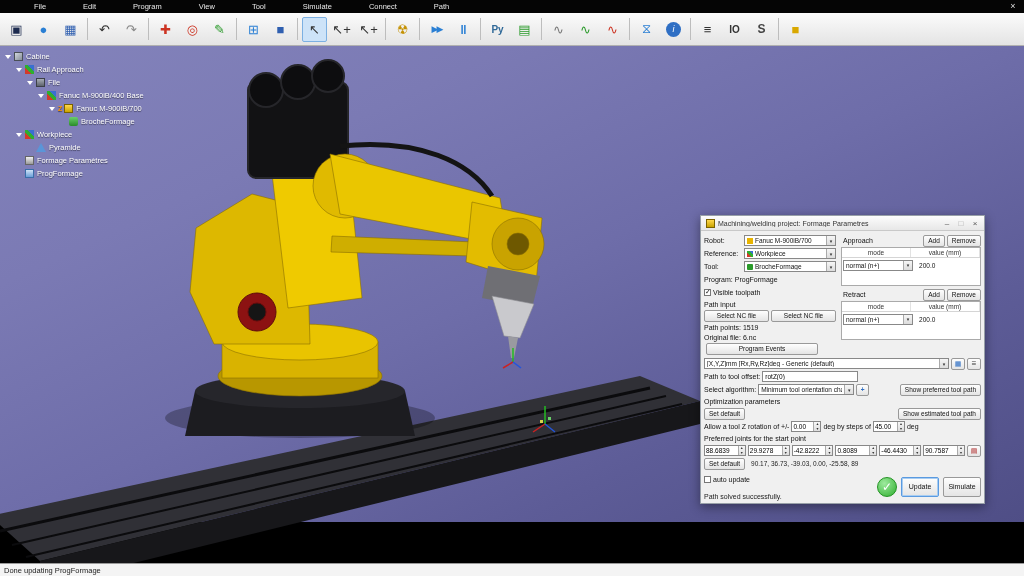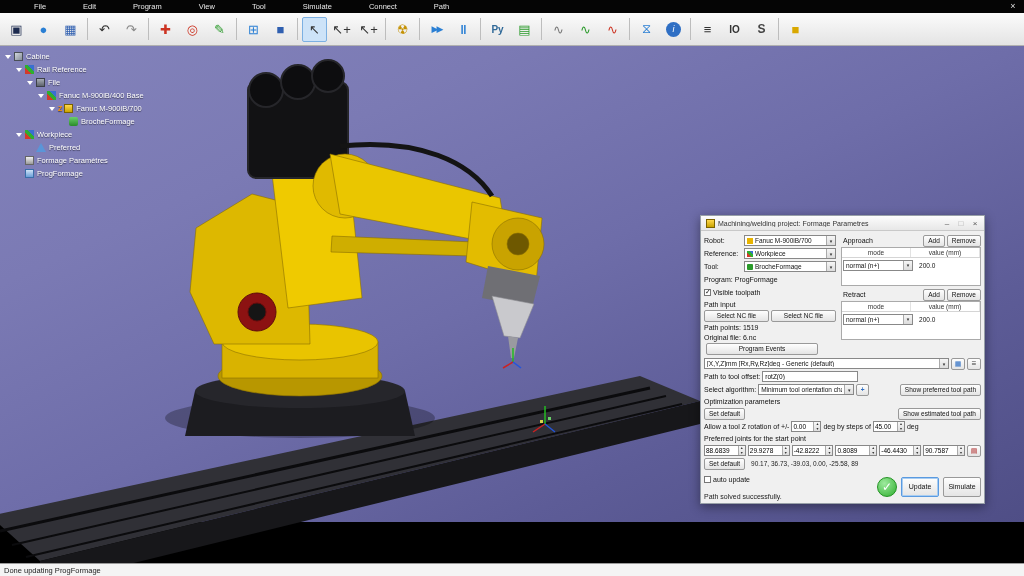--- a/index.html
+++ b/index.html
@@ -237,21 +237,21 @@
 
   <div class="tree">
     <div class="tree-row" style="padding-left:2px">
       <span class="tw open"></span>
       <span class="ti ti-cube"></span>
       <span>Cabine</span>
     </div>
     <div class="tree-row" style="padding-left:13px">
       <span class="tw open"></span>
       <span class="ti ti-frame"></span>
-      <span>Rail Reference</span>
+      <span>Rail Approach</span>
     </div>
     <div class="tree-row" style="padding-left:24px">
       <span class="tw open"></span>
       <span class="ti ti-rail"></span>
       <span>File</span>
     </div>
     <div class="tree-row" style="padding-left:35px">
       <span class="tw open"></span>
       <span class="ti ti-frame"></span>
       <span>Fanuc M-900iB/400 Base</span>
@@ -268,21 +268,21 @@
       <span>BrocheFormage</span>
     </div>
     <div class="tree-row" style="padding-left:13px">
       <span class="tw open"></span>
       <span class="ti ti-frame"></span>
       <span>Workpiece</span>
     </div>
     <div class="tree-row" style="padding-left:24px">
       <span class="tw"></span>
       <span class="ti ti-pyr"></span>
-      <span>Preferred</span>
+      <span>Pyramide</span>
     </div>
     <div class="tree-row" style="padding-left:13px">
       <span class="tw"></span>
       <span class="ti ti-params"></span>
       <span>Formage Paramètres</span>
     </div>
     <div class="tree-row" style="padding-left:13px">
       <span class="tw"></span>
       <span class="ti ti-prog"></span>
       <span>ProgFormage</span>

